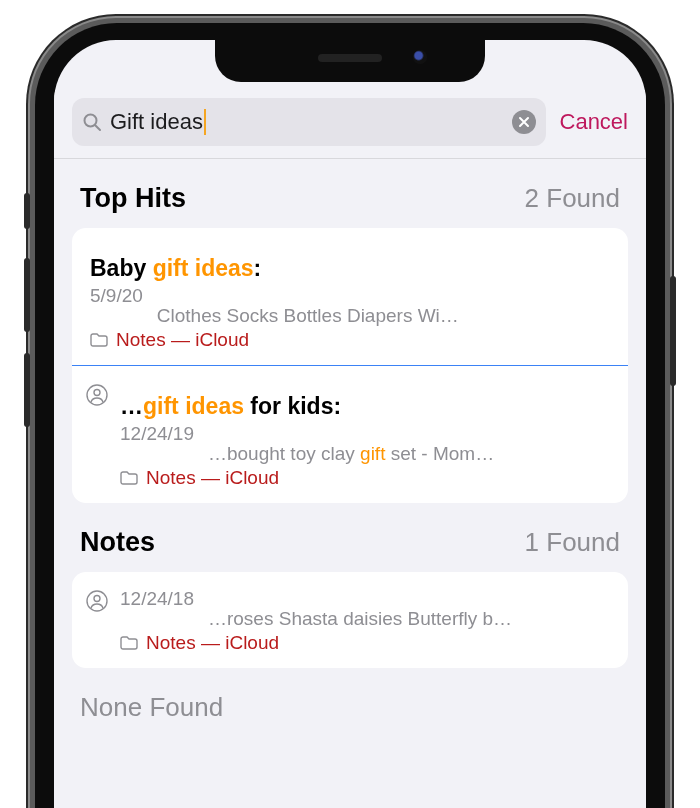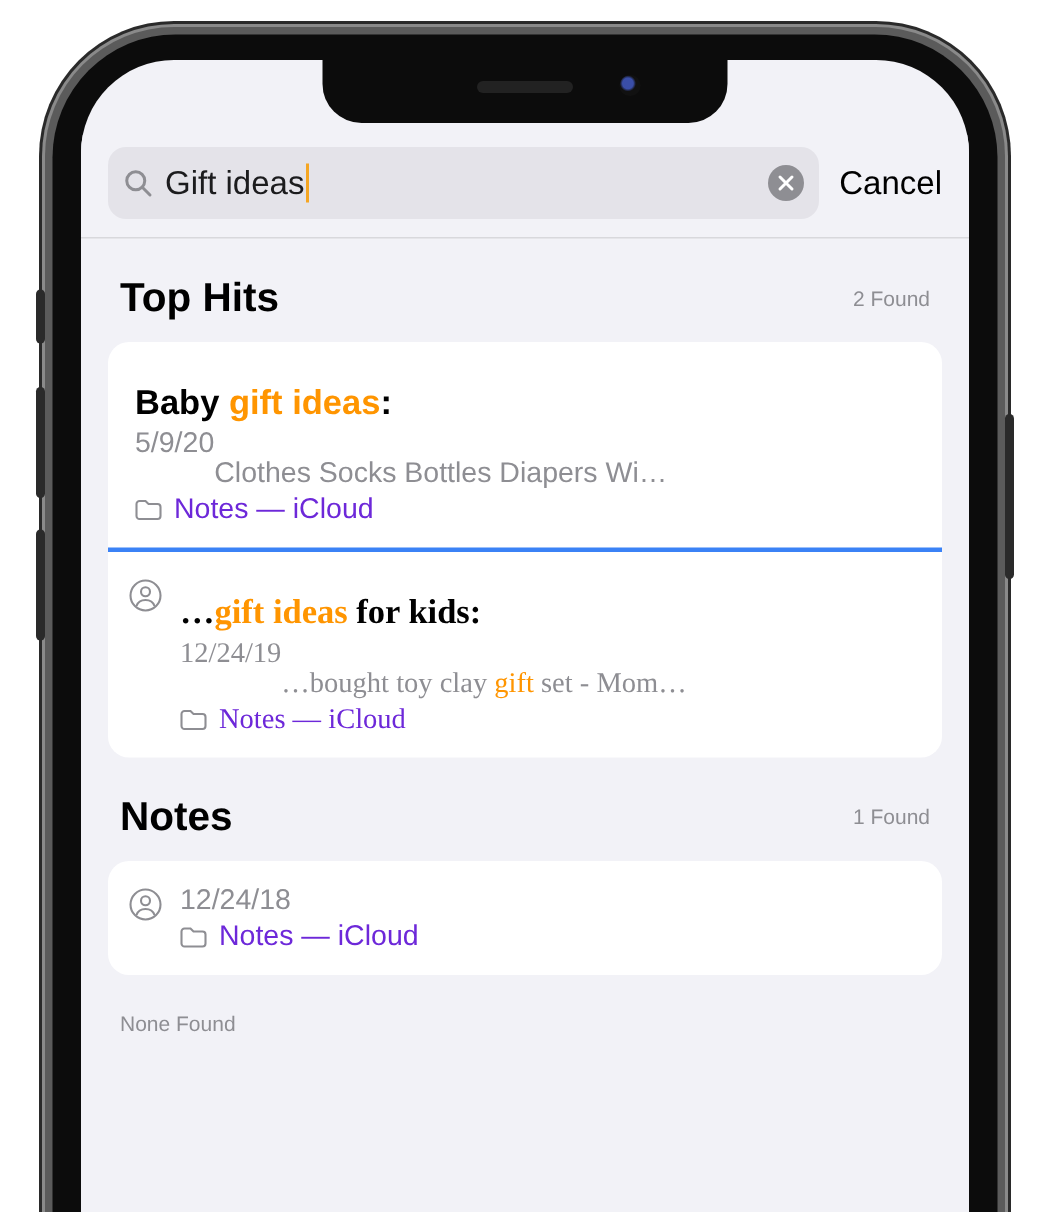--- a/index.html
+++ b/index.html
@@ -139,65 +139,65 @@
     animation: blink 1s step-start infinite;
   }
   @keyframes blink { 50% { opacity: 0; } }
   .clear-btn {
     width: 24px; height: 24px;
     border-radius: 50%;
     background: #8e8e93;
     display: flex; align-items: center; justify-content: center;
   }
   .cancel {
-    color: #000000;
+    color: #be185d;
     font-size: 22px;
     font-weight: 400;
   }
 
   
   .content { padding: 0; }
   .section-header {
     display: flex;
     justify-content: space-between;
     align-items: center;
     padding: 24px 26px 14px 26px;
   }
   .section-title { font-size: 27px; font-weight: 700; color: #000; }
-  .section-count { font-size: 14px; color: #8e8e93; }
+  .section-count { font-size: 26px; color: #8e8e93; }
 
   .card {
     margin: 0 18px;
     background: #fff;
     border-radius: 14px;
     overflow: hidden;
   }
   .result {
     padding: 14px 18px 14px 18px;
     position: relative;
   }
-  .result + .result { border-top: 3px solid #3b82f6; font-family: Liberation Serif, serif; }
+  .result + .result { border-top: 1px solid #3b82f6; }
   .result.has-sharer { padding-left: 48px; }
   .sharer-badge {
     position: absolute;
     left: 14px; top: 18px;
   }
   .res-title { font-size: 23px; font-weight: 700; color: #000; line-height: 1.25; margin-top: 12px; }
   .res-title .hl { color: #ff9500; font-weight: 700; }
   .res-line {
-    display: flex; gap: 0;
+    display: flex; gap: 14px;
     font-size: 19px; color: #8e8e93;
     margin-top: 2px;
     white-space: nowrap; overflow: hidden;
   }
   .res-snip { overflow: hidden; text-overflow: ellipsis; margin-top: 20px; }
   .res-snip .hl { color: #ff9500; }
   .res-loc {
     display: flex; align-items: center; gap: 8px;
-    font-size: 19px; color: #6d28d9;
+    font-size: 19px; color: #b91c1c;
     margin-top: 2px;
   }
   svg { display: block; }
 </style>
 </head>
 <body>
 
 <div class="phone">
   <div class="phone-body"></div>
   <div class="phone-inner"></div>
@@ -309,20 +309,23 @@
         <div class="result has-sharer">
           <span class="sharer-badge">
             <svg width="22" height="22" viewBox="0 0 22 22">
               <circle cx="11" cy="11" r="10" fill="none" stroke="#8e8e93" stroke-width="1.4"></circle>
               <circle cx="11" cy="8.5" r="3" fill="none" stroke="#8e8e93" stroke-width="1.4"></circle>
               <path d="M5 18 c1-3 4-4 6-4 s5 1 6 4" fill="none" stroke="#8e8e93" stroke-width="1.4"></path>
             </svg>
           </span>
           <div class="res-line">
             <span>12/24/18</span>
+            <span class="res-snip">
+              <span>…roses Shasta daisies Butterfly b…</span><span class="hl"></span><span></span>
+            </span>
           </div>
           <div class="res-loc">
             <svg width="18" height="14" viewBox="0 0 18 14">
               <path d="M1 3 a2 2 0 0 1 2-2 h4 l2 2 h6 a2 2 0 0 1 2 2 v6 a2 2 0 0 1 -2 2 H3 a2 2 0 0 1 -2 -2 z" fill="none" stroke="#8e8e93" stroke-width="1.4"></path>
             </svg>
             <span>Notes — iCloud</span>
           </div>
         </div>
       </div>
 

